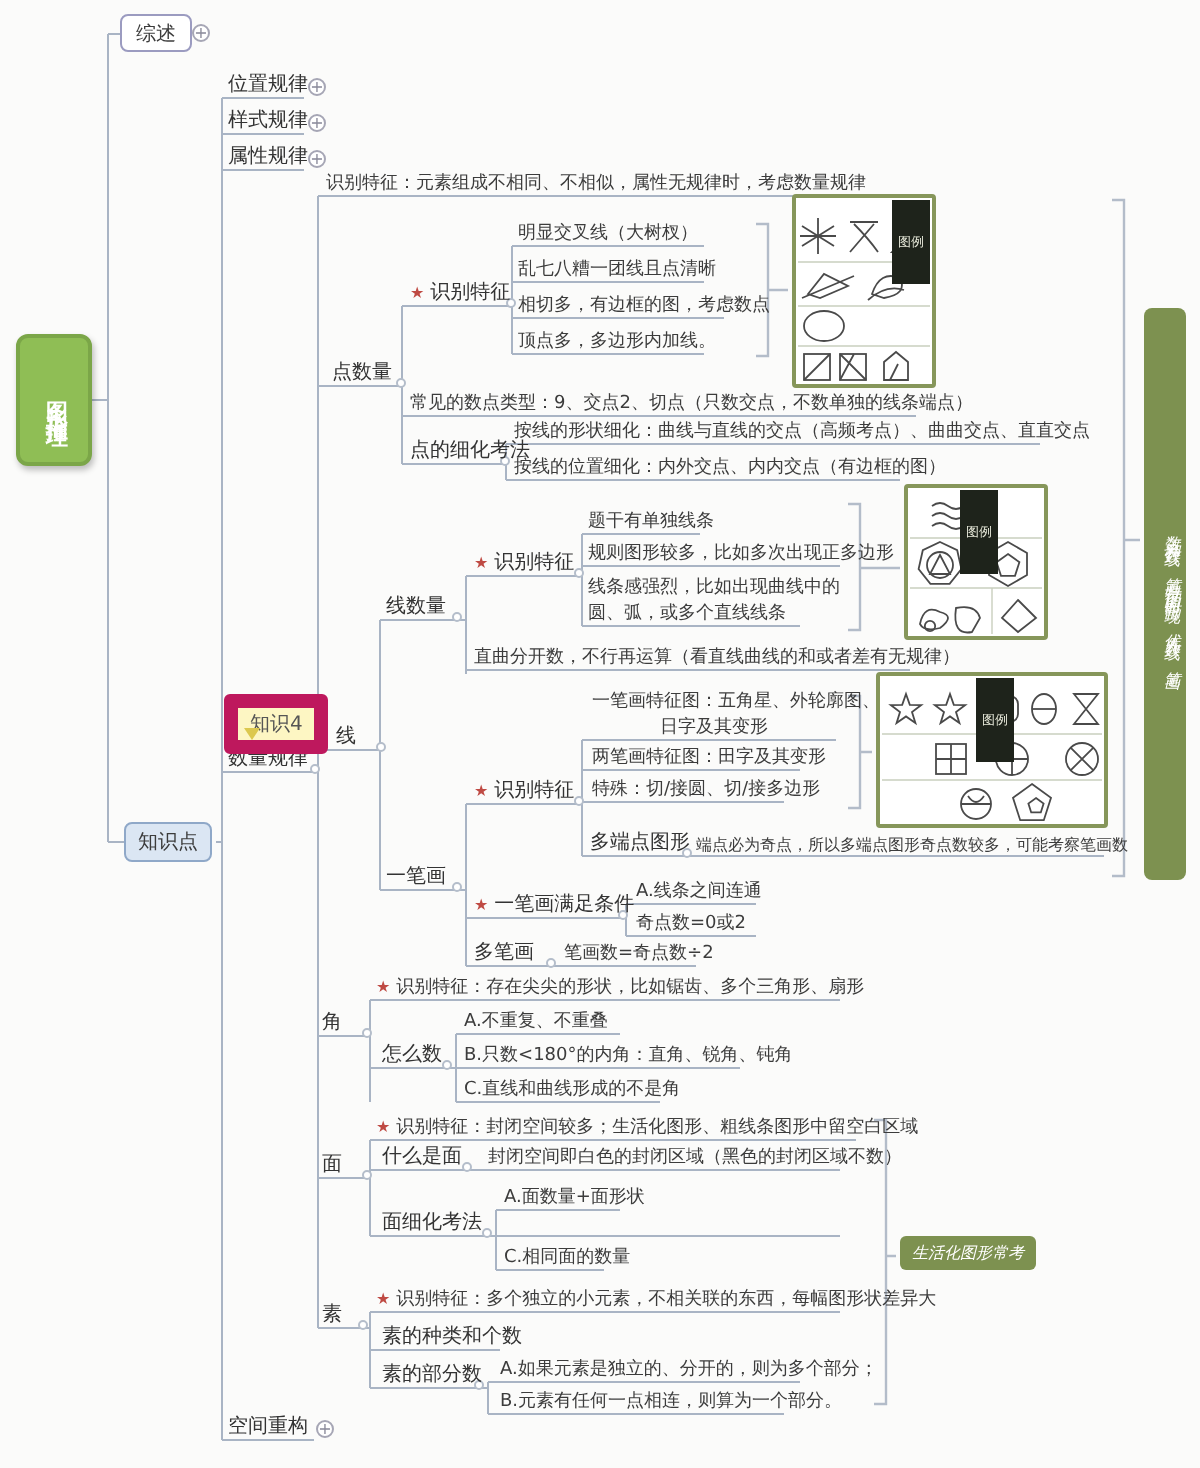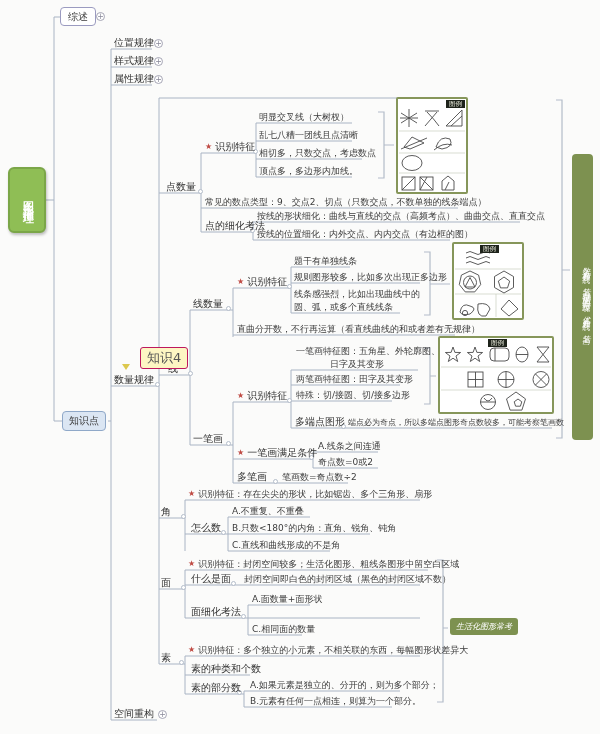--- a/index.html
+++ b/index.html
@@ -12,33 +12,33 @@
   .n{font-size:10px;line-height:12px;color:#333;}
   .feat{display:flex;align-items:center;gap:3px;}
   .star{color:#bf4a43;font-size:8px;line-height:10px;}
   .box{border-radius:4px;display:flex;align-items:center;justify-content:center;
        font-size:10px;box-sizing:border-box;z-index:2;}
   .root{background:#8fbe55;border:2px solid #7ba648;color:#fff;font-weight:bold;
         font-size:11px;writing-mode:vertical-rl;text-orientation:upright;letter-spacing:4px;
         box-shadow:1px 2px 3px rgba(0,0,0,.25);border-radius:6px;}
   .overview{background:#fff;border:1.5px solid #9b9bc0;padding:1px 7px;height:19px;}
   .knowledge{background:#dbe6f3;border:1.5px solid #8fa8c8;padding:1px 6px;height:20px;}
-  .callout{background:#fdf6c3;border:1px solid #be185d;border-radius:3px;font-size:13px;
-           padding:1px 6px;color:#555;z-index:3;margin-left:28px;}
+  .callout{background:#fdf6c3;border:7px solid #be185d;border-radius:3px;font-size:10px;
+           padding:1px 6px;color:#555;z-index:3;}
   .callout-tail{position:absolute;width:0;height:0;border-left:4px solid transparent;
            border-right:4px solid transparent;border-top:6px solid #dcc84e;z-index:3;}
   .plus{position:absolute;width:9px;height:9px;border:1px solid #a6a6b5;border-radius:50%;
         background:#fff;color:#8a8a9a;font-size:8px;line-height:8px;text-align:center;
         box-sizing:border-box;z-index:2;}
   .dot{position:absolute;width:5px;height:5px;border:1px solid #b4bdca;border-radius:50%;
        background:#fff;box-sizing:border-box;z-index:2;}
   .legend{position:absolute;background:#fff;border:2px solid #86965a;border-radius:2px;
           box-sizing:border-box;z-index:2;}
   .legend-title{position:absolute;background:#1e231b;color:#e8eadb;font-size:6.5px;
-          line-height:8px;padding:0 3px;z-index:3;}
+          line-height:8px;padding:17px 3px;z-index:3;}
   .sidenote-v{background:#7d9150;color:#fff;border-radius:4px;font-size:8px;font-style:italic;
           writing-mode:vertical-rl;text-orientation:upright;letter-spacing:2px;
           padding:8px 3px;text-align:center;box-sizing:border-box;z-index:2;}
   .sidenote-h{background:#7d9150;color:#fff;border-radius:3px;font-size:8px;font-style:italic;
           padding:3px 6px;z-index:2;}
 </style>
 </head>
 <body>
 
 <div id="canvas">
@@ -114,29 +114,30 @@
   <span class="dot" style="left:237px;top:690px"></span>
 
   <div class="abs n" style="left:114px;top:37px">位置规律</div>
   <div class="abs n" style="left:114px;top:55px">样式规律</div>
   <div class="abs n" style="left:114px;top:73px">属性规律</div>
   <div class="abs n" style="left:114px;top:374px">数量规律</div>
   <div class="abs n" style="left:114px;top:708px">空间重构</div>
   <div class="abs callout" style="left:112px;top:347px">知识4</div>
   <div class="callout-tail" style="left:122px;top:364px"></div>
 
+  <div class="abs t" style="left:163px;top:86px">识别特征：元素组成不相同、不相似，属性无规律时，考虑数量规律</div>
 
   <div class="abs n" style="left:166px;top:181px">点数量</div>
   <div class="abs feat" style="left:205px;top:141px">
     <span class="star">★</span>
     <span class="n">识别特征</span>
   </div>
   <div class="abs t" style="left:259px;top:111px">明显交叉线（大树杈）</div>
   <div class="abs t" style="left:259px;top:129px">乱七八糟一团线且点清晰</div>
-  <div class="abs t" style="left:259px;top:147px">相切多，只数交点，考虑数点</div>
+  <div class="abs t" style="left:259px;top:147px">相切多，有边框的图，考虑数点</div>
   <div class="abs t" style="left:259px;top:165px">顶点多，多边形内加线。</div>
   <div class="abs t" style="left:205px;top:196px">常见的数点类型：9、交点2、切点（只数交点，不数单独的线条端点）</div>
   <div class="abs n" style="left:205px;top:220px">点的细化考法</div>
   <div class="abs t" style="left:257px;top:210px">按线的形状细化：曲线与直线的交点（高频考点）、曲曲交点、直直交点</div>
   <div class="abs t" style="left:257px;top:228px">按线的位置细化：内外交点、内内交点（有边框的图）</div>
 
   <div class="abs n" style="left:168px;top:363px">线</div>
   <div class="abs n" style="left:193px;top:298px">线数量</div>
   <div class="abs feat" style="left:237px;top:276px">
     <span class="star">★</span>

